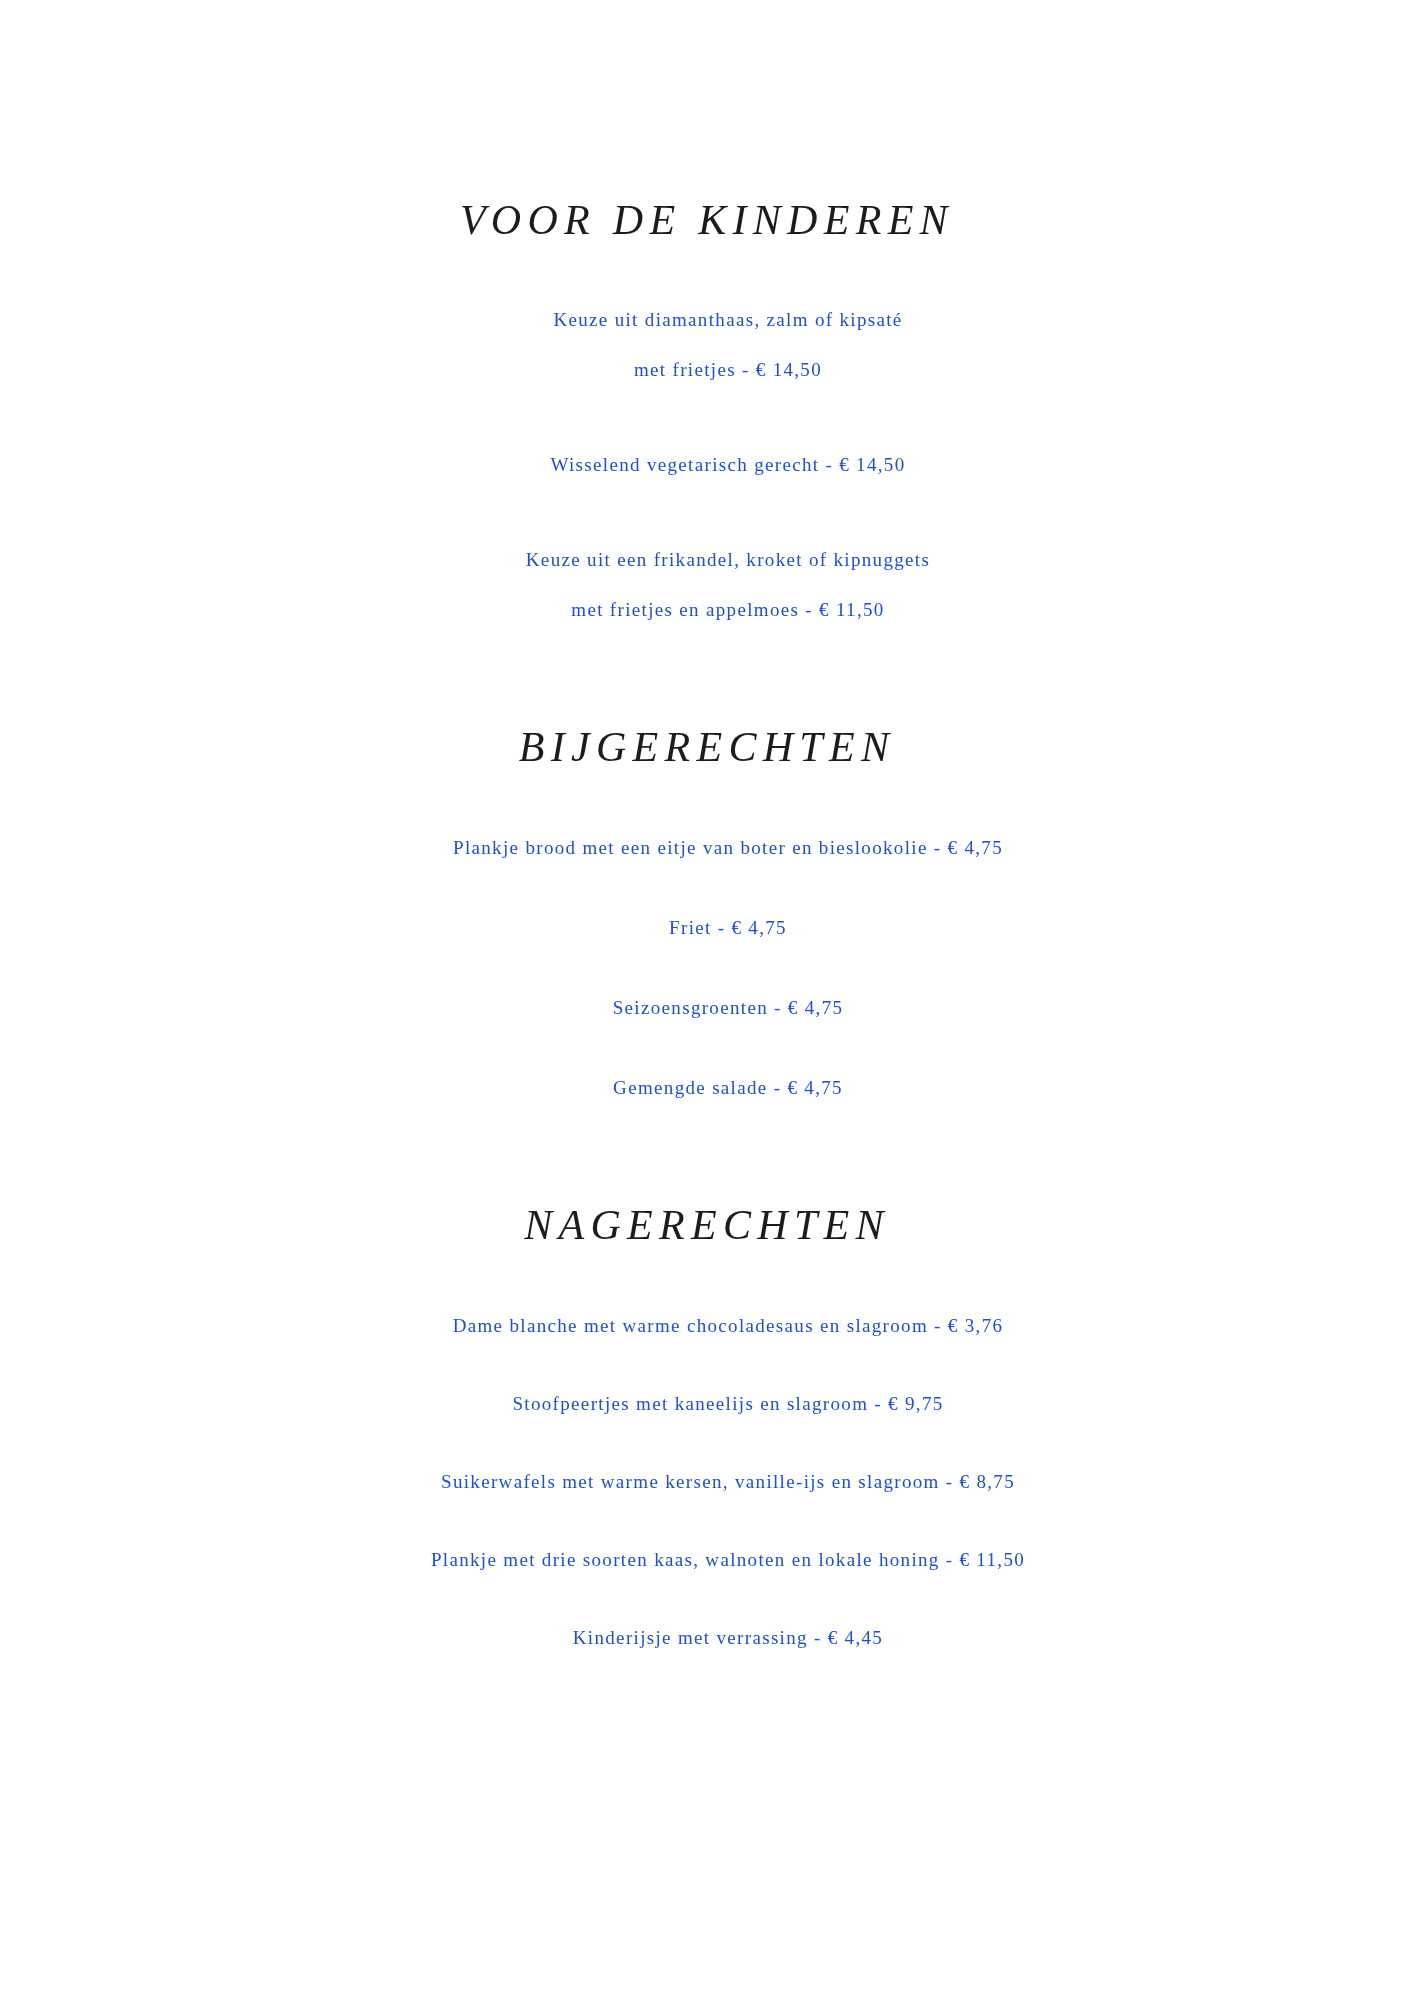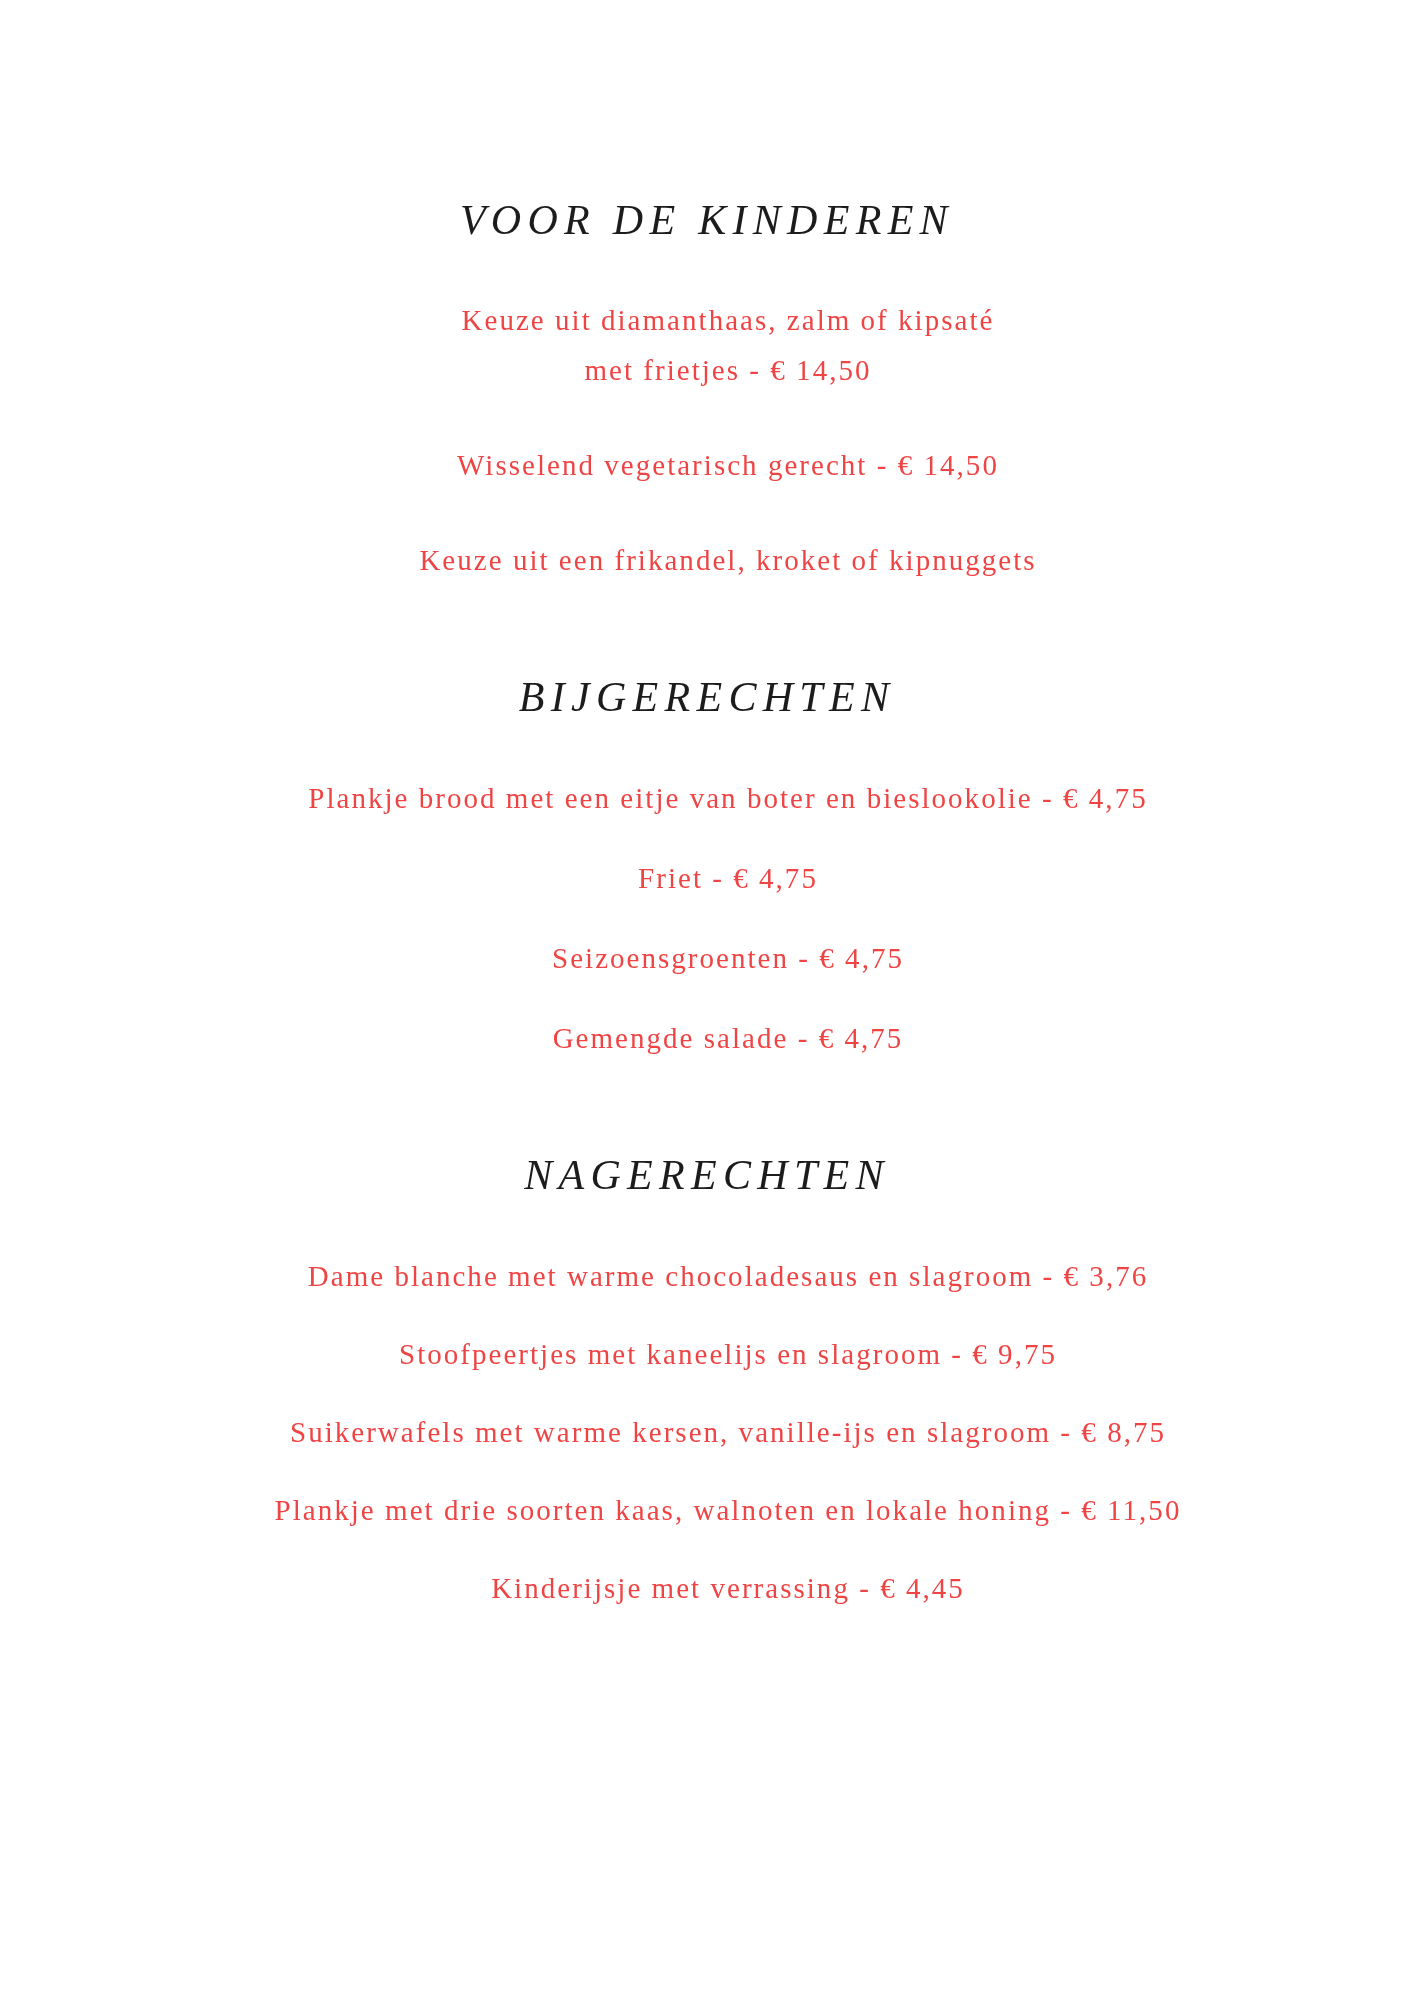--- a/index.html
+++ b/index.html
@@ -46,24 +46,24 @@
   .section.tight .item {
     margin-bottom: 30px;
   }
   .section.tight.desserts .item {
     margin-bottom: 28px;
   }
   .item:last-child {
     margin-bottom: 0;
   }
   .line {
-    font-size: 29px;
+    font-size: 19px;
     line-height: 50px;
     letter-spacing: 0.07em;
-    color: #ef4444;
+    color: #1d4ed8;
     white-space: nowrap;
     padding-left: 42px;
   }
 </style>
 </head>
 <body>
 
 <div class="page">
 
   <div class="section">
@@ -73,20 +73,21 @@
       <div class="line">Keuze uit diamanthaas, zalm of kipsaté</div>
       <div class="line">met frietjes - € 14,50</div>
     </div>
 
     <div class="item">
       <div class="line">Wisselend vegetarisch gerecht - € 14,50</div>
     </div>
 
     <div class="item">
       <div class="line">Keuze uit een frikandel, kroket of kipnuggets</div>
+      <div class="line">met frietjes en appelmoes - € 11,50</div>
     </div>
 
   </div>
 
   <div class="section tight">
     <h2 class="section-title">BIJGERECHTEN</h2>
 
     <div class="item">
       <div class="line">Plankje brood met een eitje van boter en bieslookolie - € 4,75</div>
     </div>

